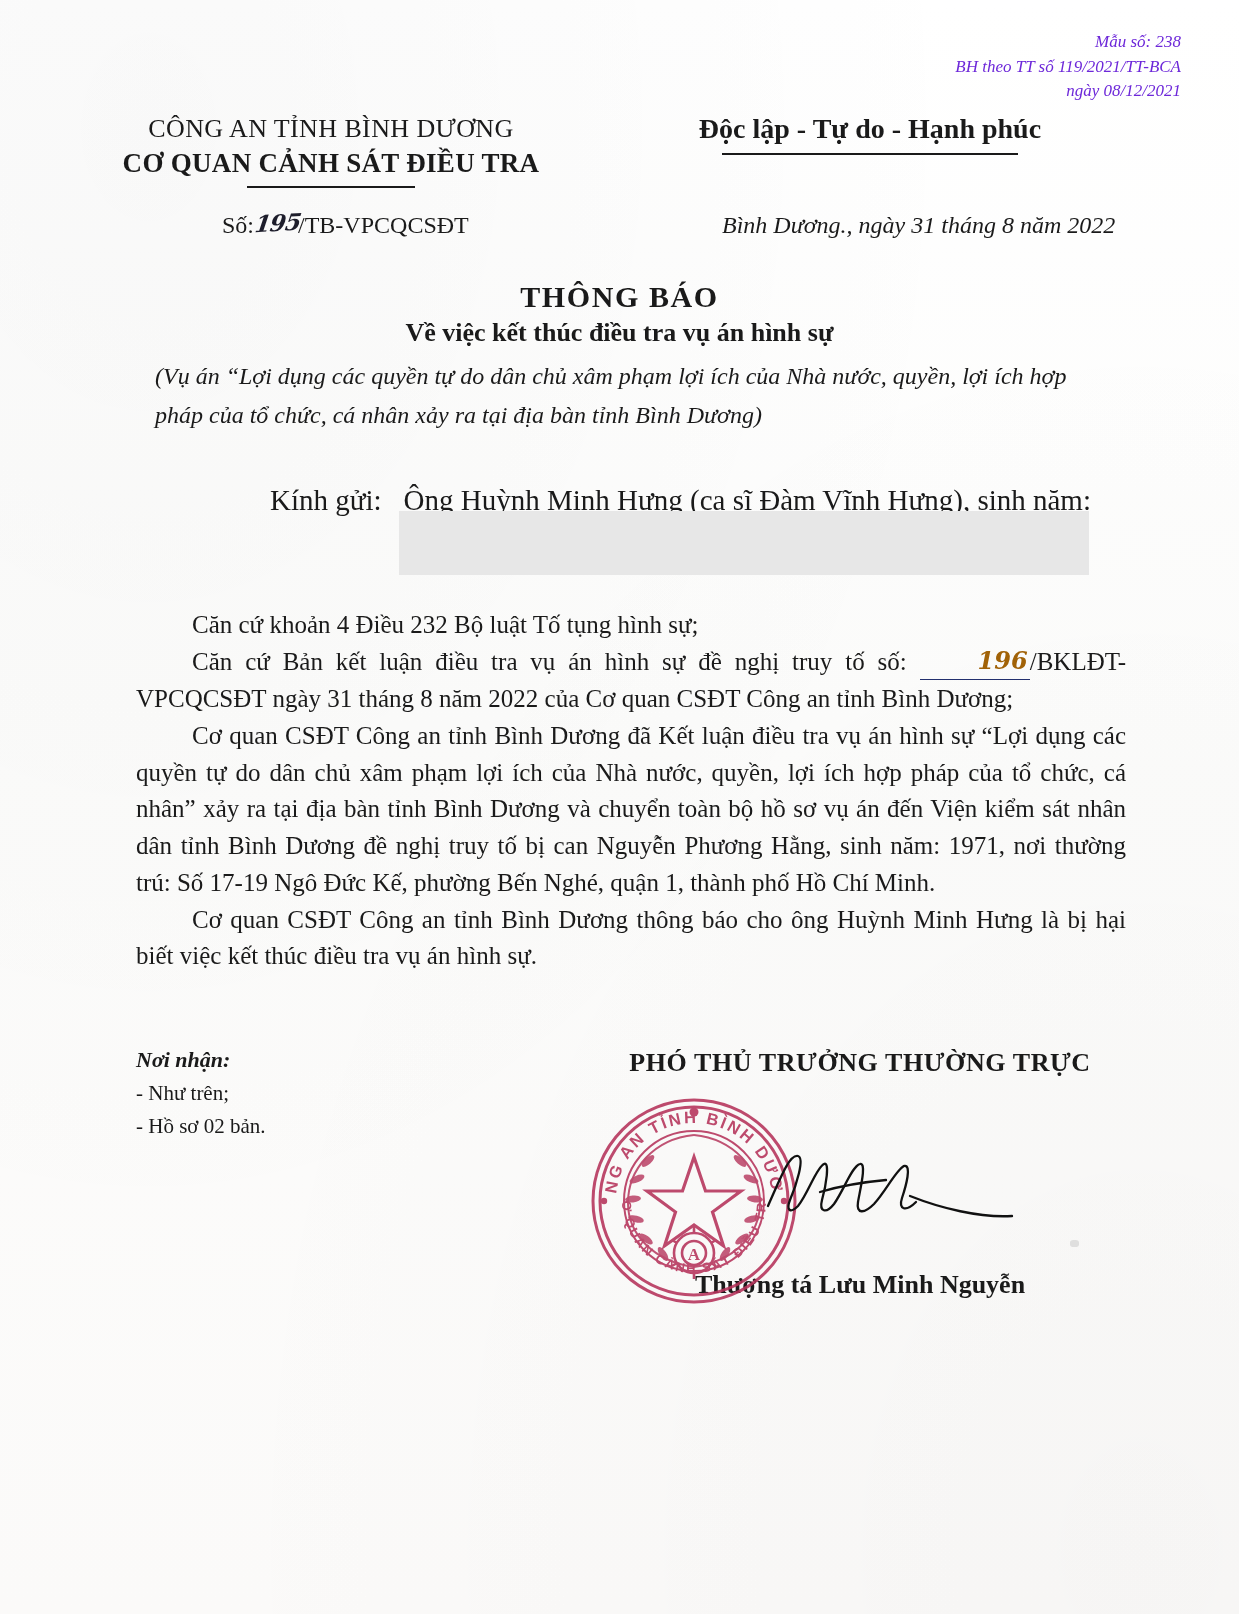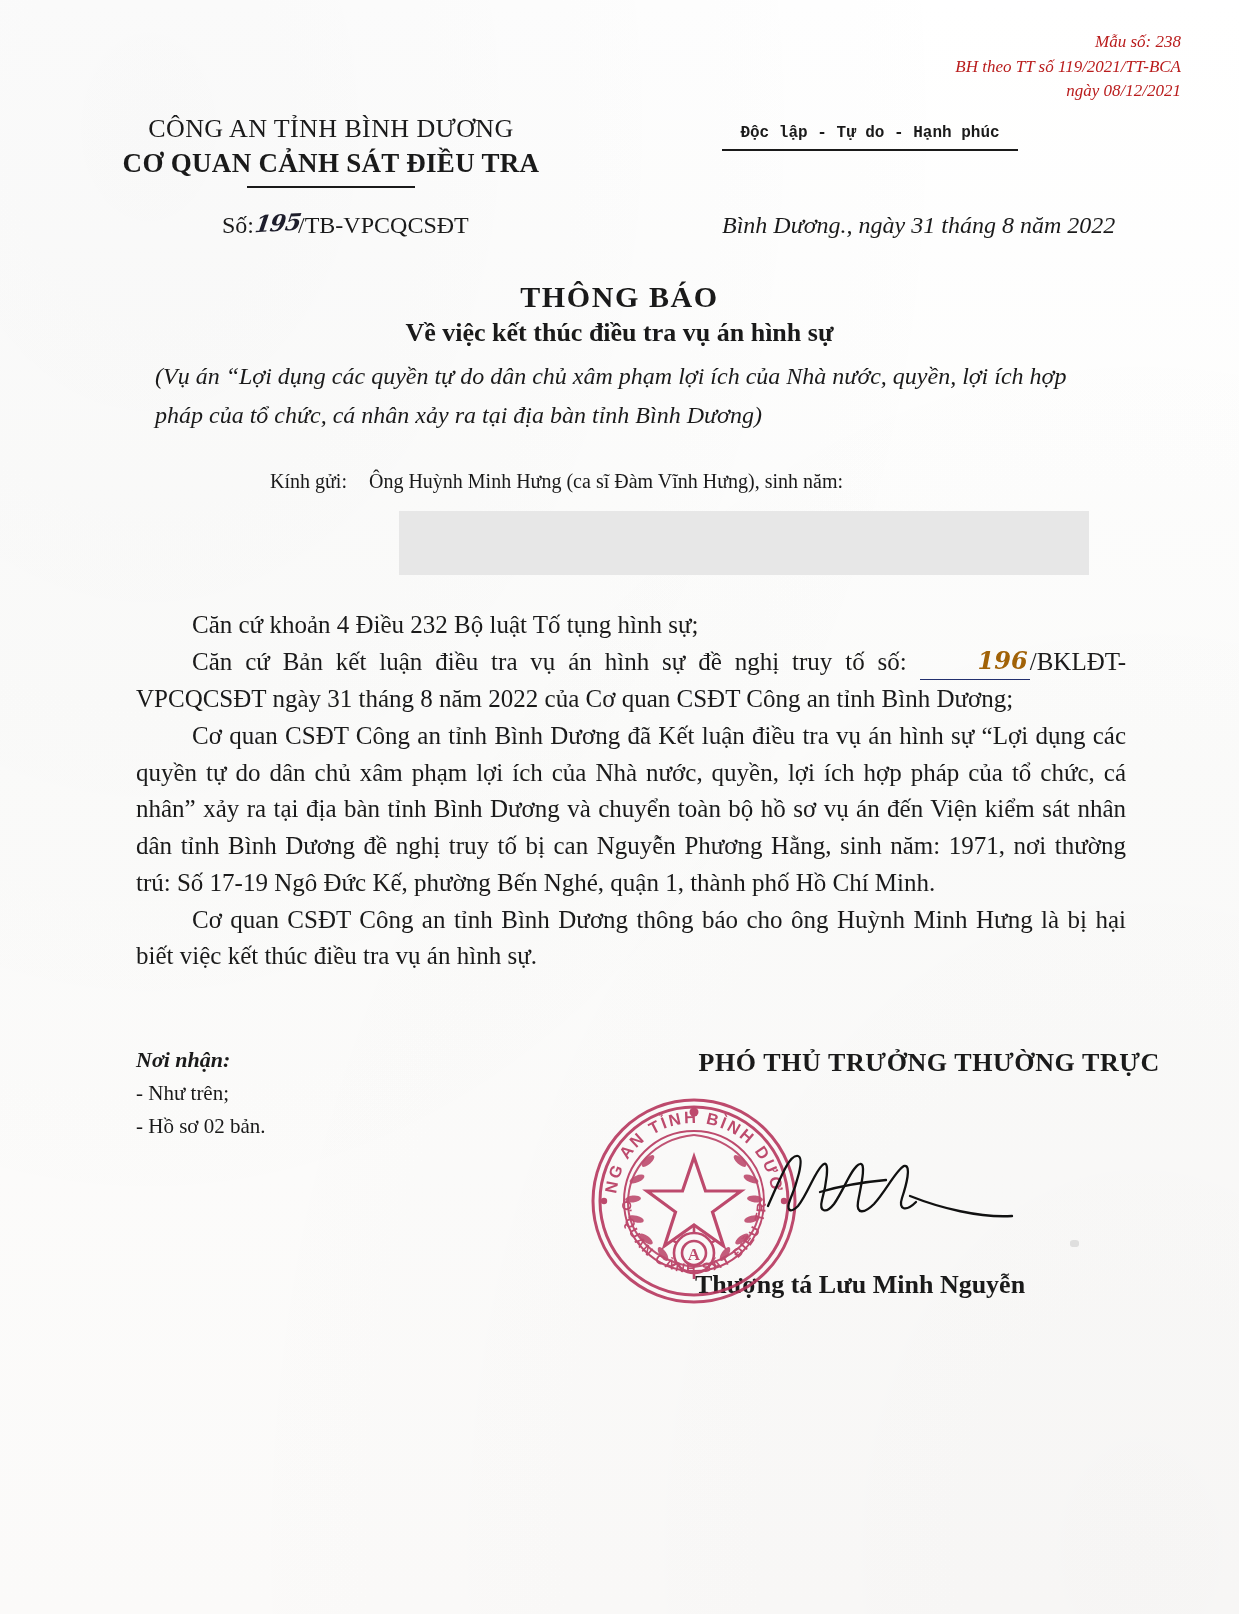--- a/index.html
+++ b/index.html
@@ -29,21 +29,21 @@
 
   
   .form-code {
     position: absolute;
     top: 30px;
     right: 58px;
     text-align: right;
     font-style: italic;
     font-size: 17px;
     line-height: 1.45;
-    color: #b91c1c;
+    color: #6d28d9;
   }
 
   
   .hdr-left {
     position: absolute;
     top: 112px;
     left: 96px;
     width: 470px;
     text-align: center;
     line-height: 1.30;
@@ -76,26 +76,25 @@
     left: 590px;
     width: 560px;
     text-align: center;
     line-height: 1.34;
   }
   .hdr-right .l1 {
     font-size: 25px;
     letter-spacing: 0.1px;
   }
   .hdr-right .l2 {
-    font-size: 16px;
+    font-size: 28px;
     font-weight: bold;
     display: inline-block;
     position: relative;
-    margin-top: 13px;
-    font-family: Liberation Mono, monospace;
+    margin-top: 0;
   }
   .hdr-right .l2::after {
     content: "";
     position: absolute;
     left: 50%;
     transform: translateX(-50%);
     bottom: -7px;
     width: 296px;
     height: 2px;
     background: #1a1a1a;
@@ -157,23 +156,23 @@
     width: 930px;
     text-align: left;
     font-size: 24px;
     font-style: italic;
     line-height: 1.62;
   }
 
   
   .recipient {
     position: absolute;
-    top: 470px;
+    top: 484px;
     left: 270px;
-    font-size: 20px;
+    font-size: 29px;
     white-space: nowrap;
   }
   .recipient .lbl { margin-right: 22px; }
 
   
   .redaction {
     position: absolute;
     top: 511px;
     left: 399px;
     width: 690px;
@@ -221,21 +220,21 @@
     font-size: 22px;
   }
   .recipients-block .rb-item { white-space: nowrap; }
 
   
   .sign-title {
     position: absolute;
     top: 1048px;
     left: 560px;
     width: 600px;
-    text-align: right;
+    text-align: center;
     font-size: 26px;
     font-weight: bold;
     letter-spacing: 0.6px;
   }
   .sign-name {
     position: absolute;
     top: 1270px;
     left: 560px;
     width: 600px;
     text-align: center;

